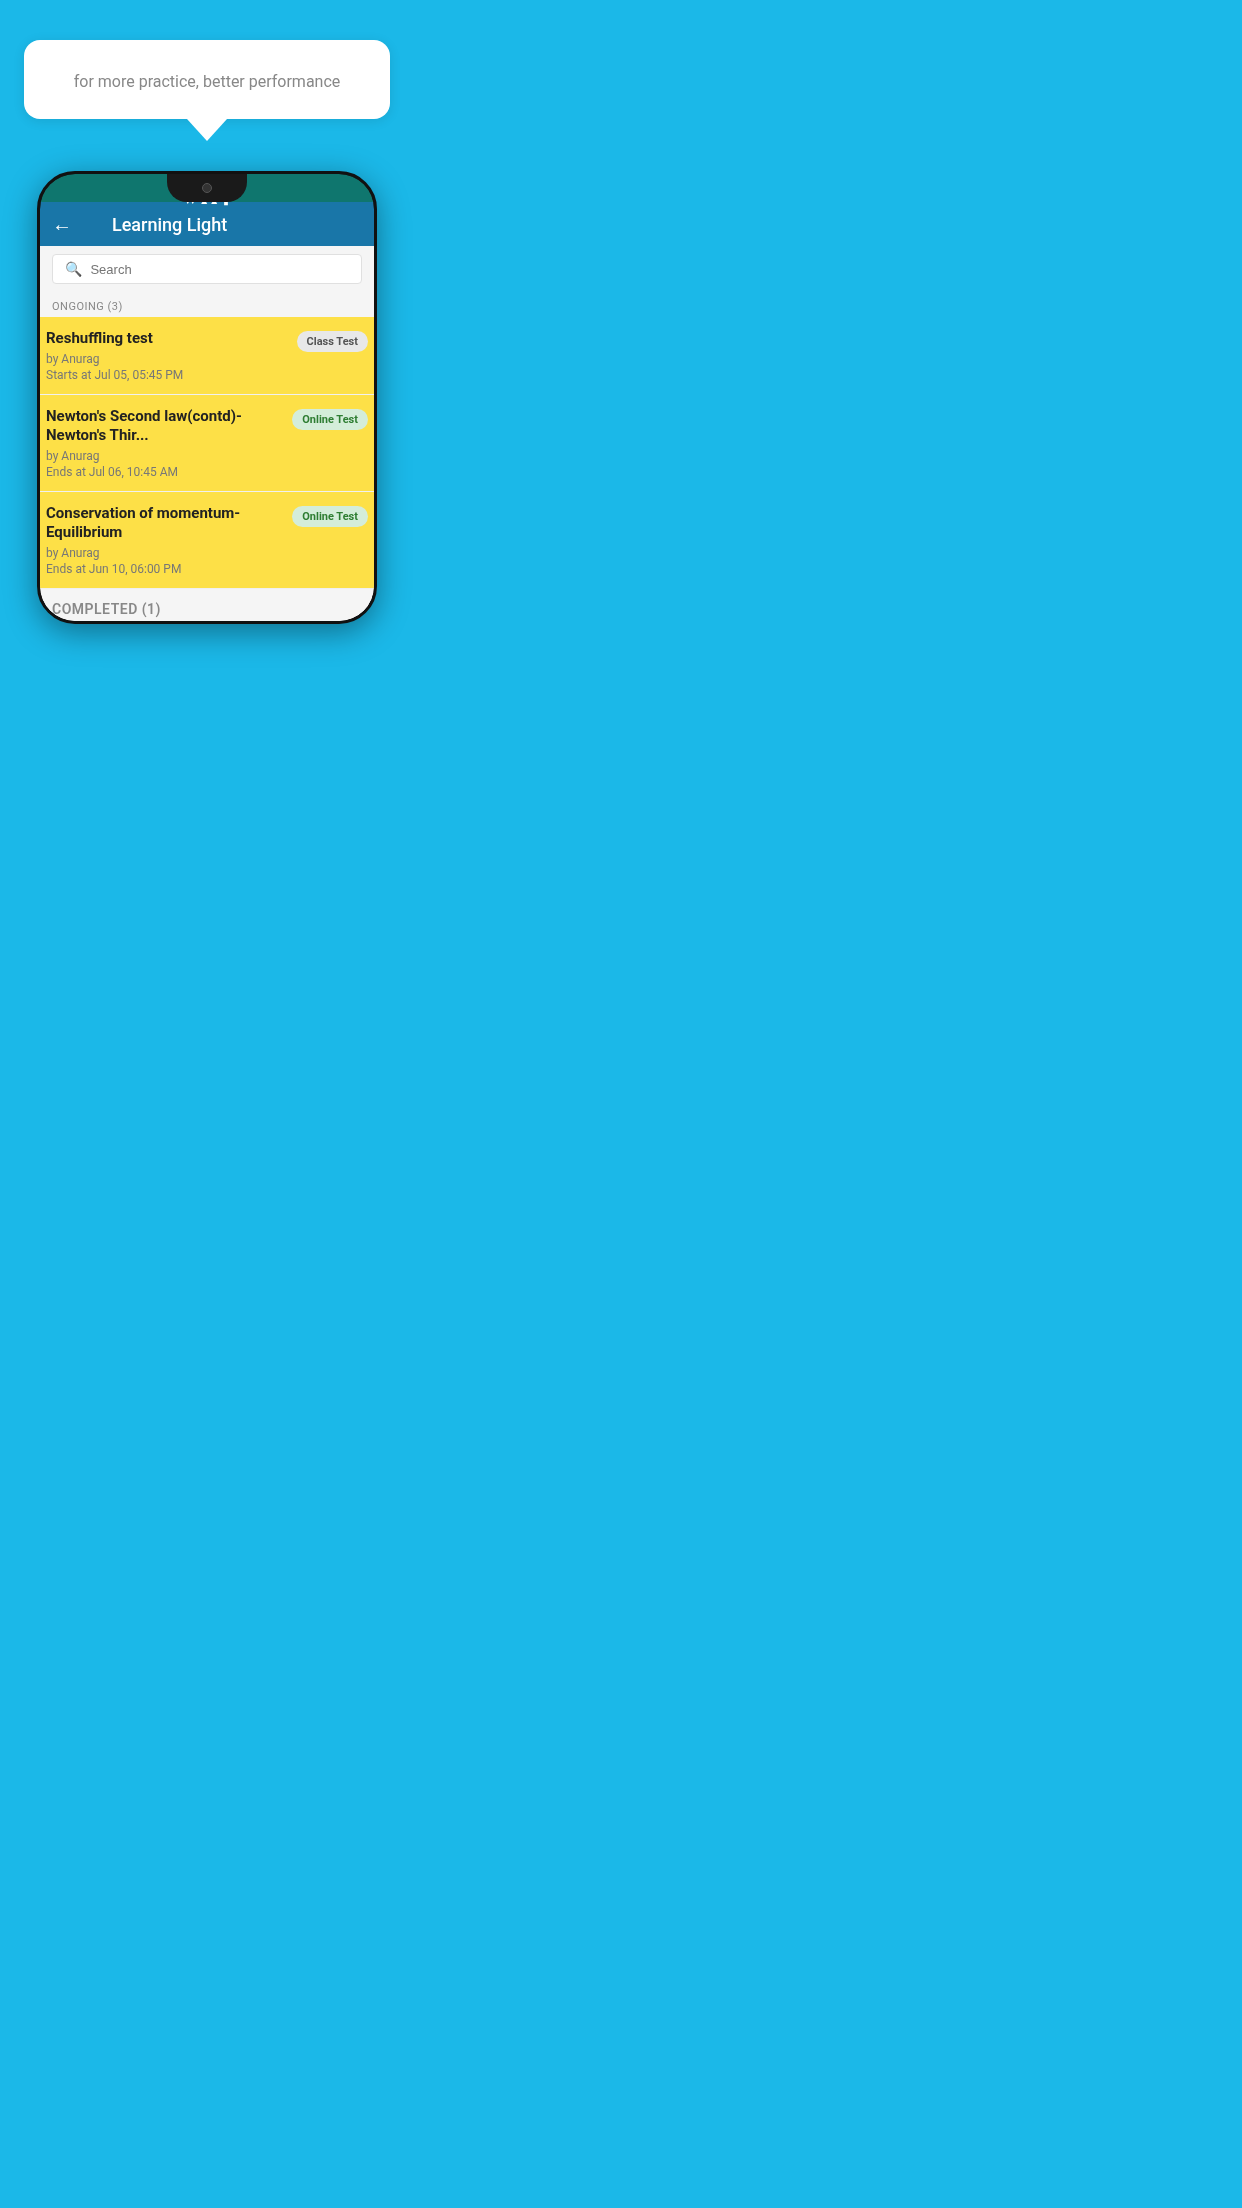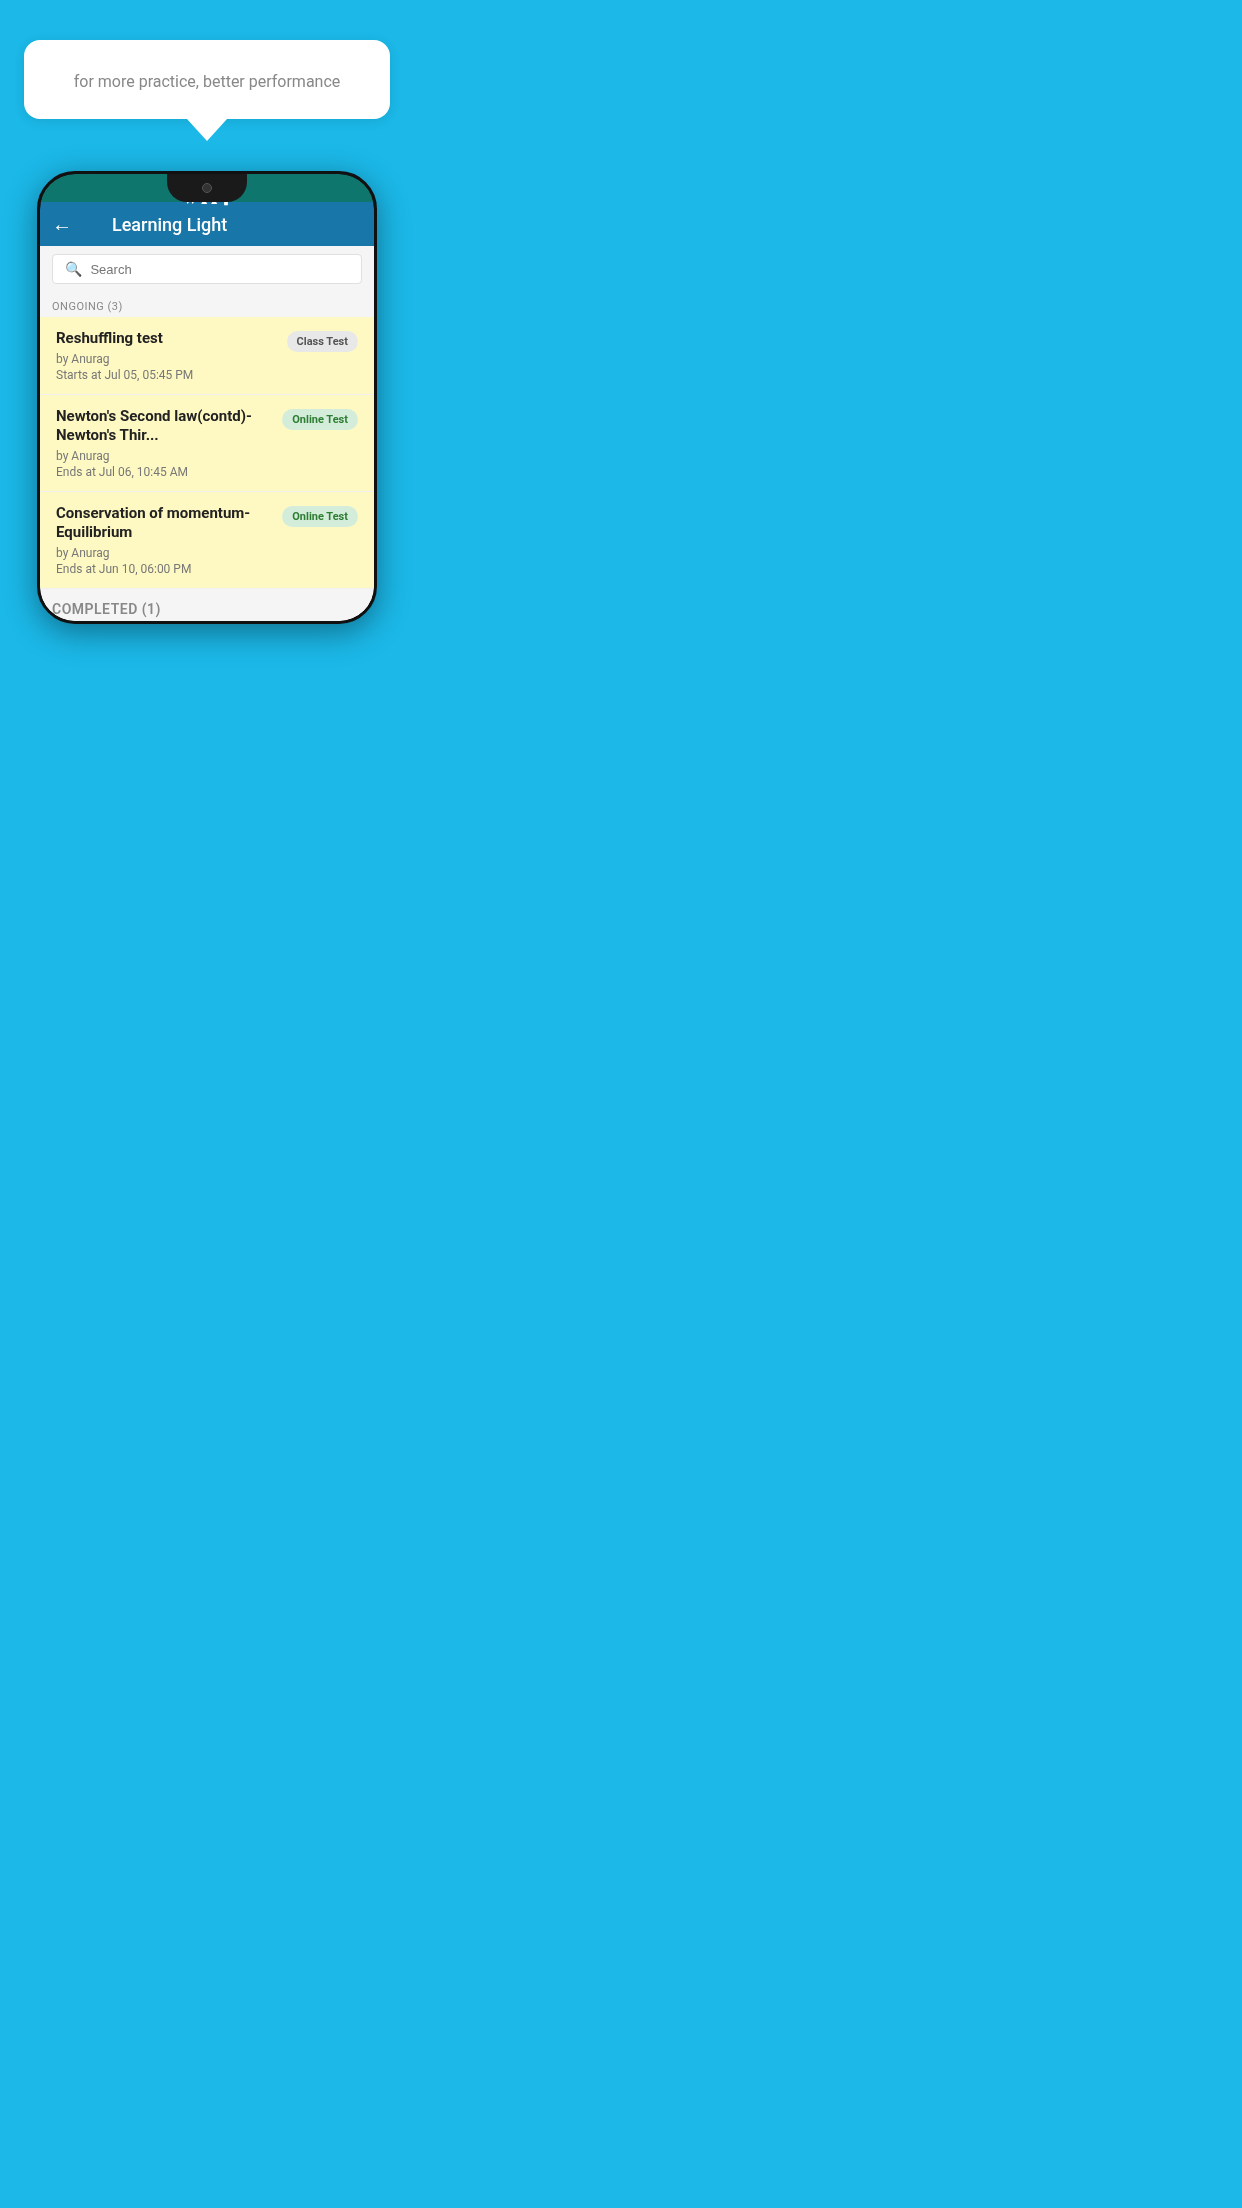--- a/index.html
+++ b/index.html
@@ -222,23 +222,23 @@
     .section-header {
       padding: 8px 12px 4px;
       font-size: 11px;
       font-weight: 400;
       color: #888;
       text-transform: uppercase;
       letter-spacing: 0.5px;
     }
 
     .test-item {
-      background: #fef9c3;
+      background: #fde047;
       margin: 0;
-      padding: 12px 16px;
+      padding: 12px 6px;
       border-bottom: 1px solid #f0f0f0;
       display: flex;
       align-items: flex-start;
       justify-content: space-between;
     }
 
     .test-info {
       flex: 1;
       margin-right: 8px;
     }

